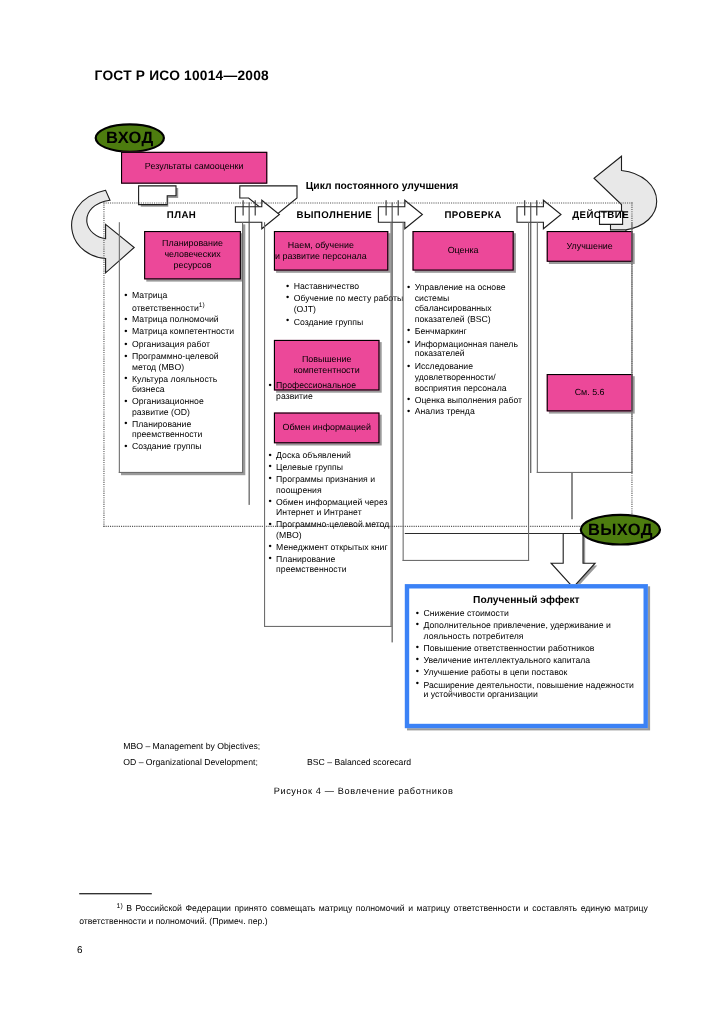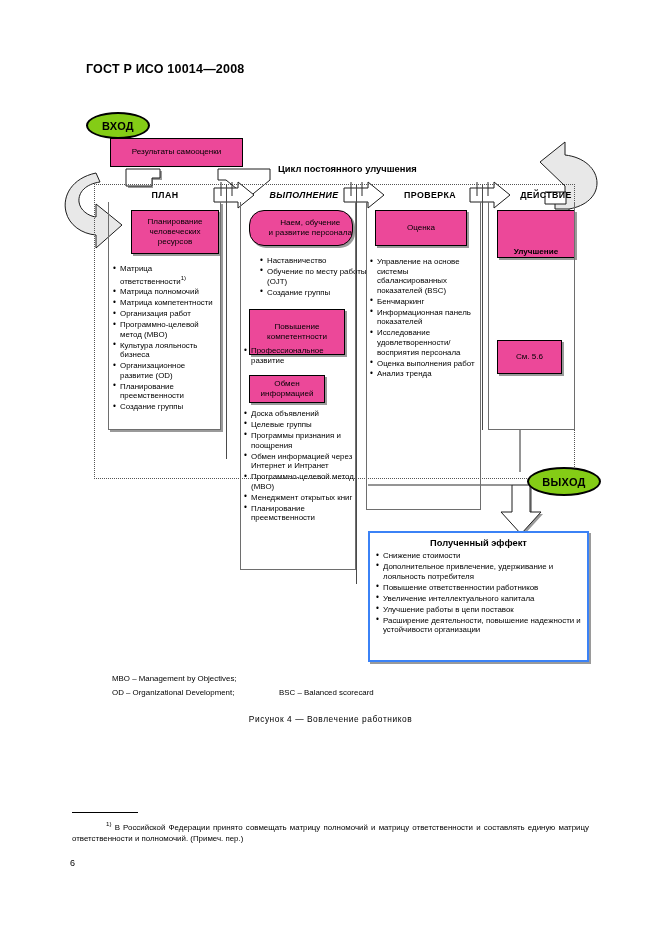--- a/index.html
+++ b/index.html
@@ -34,23 +34,23 @@
   }
   .sbox-label {
     font-size:8.1px; line-height:10.2px; text-align:center;
   }
 
   
   .oval {
     position:absolute;
     border:2px solid #000;
     border-radius:50%;
-    background:#84cc16;
+    background:#4d7c0f;
     display:flex; align-items:center; justify-content:center;
-    font-weight:bold; font-size:11px; letter-spacing:0.3px;
+    font-weight:bold; font-size:15px; letter-spacing:0.3px;
   }
 
   
   .cycle-outer {
     position:absolute;
     border:1px dotted #555;
     background:transparent;
   }
 
   .cycle-title {
@@ -83,21 +83,21 @@
   .blist li:before {
     content:"\2022";
     position:absolute; left:0; top:-0.5px;
     font-size:8.4px;
   }
   .blist li sup { font-size:6px; }
 
   
   .effects-box {
     position:absolute;
-    border:2px solid #3b82f6;
+    border:4px solid #3b82f6;
     background:#fff;
     box-shadow:2px 2px 0 #9a9a9a;
   }
   .effects-title {
     text-align:center; font-weight:bold; font-size:9.3px;
     margin:5px 0 3px 0;
   }
   .effects-box ul.blist { position:static; padding:0 5px 4px 6px; }
 
   
@@ -229,23 +229,23 @@
       <li>Организация работ</li>
       <li>Программно-целевой метод (MBO)</li>
       <li>Культура лояльность бизнеса</li>
       <li>Организационное развитие (OD)</li>
       <li>Планирование преемственности</li>
       <li>Создание группы</li>
     </ul>
 
     <div style="position:absolute; left:108px; top:102px; width:113px; height:228px; border:1px solid #6e6e6e; border-top:none; box-shadow:2px 2px 0 #9a9a9a; pointer-events:none;"></div>
 
-    <div class="phase-title" style="left:250px; top:90px; width:108px;font-style:italic;">ВЫПОЛНЕНИЕ</div>
-
-    <div class="sbox" style="left:249px; top:110px; width:104px; height:36px; display:flex; align-items:center; justify-content:flex-end;border-radius:15px;">
+    <div class="phase-title" style="left:250px; top:90px; width:108px;">ВЫПОЛНЕНИЕ</div>
+
+    <div class="sbox" style="left:249px; top:110px; width:104px; height:36px; display:flex; align-items:center; justify-content:flex-start;">
       <div class="sbox-label">
         <div>Наем, обучение</div>
         <div>и развитие персонала</div>
       </div>
     </div>
 
     <ul class="blist" style="left:260px; top:156px; width:108px;">
       <li>Наставничество</li>
       <li>Обучение по месту работы (OJT)</li>
       <li>Создание группы</li>
@@ -255,21 +255,21 @@
       <div class="sbox-label">
         <div>Повышение</div>
         <div>компетентности</div>
       </div>
     </div>
 
     <ul class="blist" style="left:244px; top:246px; width:108px;">
       <li>Профессиональное развитие</li>
     </ul>
 
-    <div class="sbox" style="left:249px; top:275px; width:76px; height:28px; display:flex; align-items:center; justify-content:center;">
+    <div class="sbox" style="left:249px; top:275px; width:96px; height:28px; display:flex; align-items:center; justify-content:center;">
       <div class="sbox-label">Обмен информацией</div>
     </div>
 
     <ul class="blist" style="left:244px; top:309px; width:110px;">
       <li>Доска объявлений</li>
       <li>Целевые группы</li>
       <li>Программы признания и поощрения</li>
       <li>Обмен информацией через Интернет и Интранет</li>
       <li>Программно-целевой метод (MBO)</li>
       <li>Менеджмент открытых книг</li>
@@ -290,25 +290,25 @@
       <li>Информационная панель показателей</li>
       <li>Исследование удовлетворенности/ восприятия персонала</li>
       <li>Оценка выполнения работ</li>
       <li>Анализ тренда</li>
     </ul>
 
     <div style="position:absolute; left:366px; top:102px; width:115px; height:308px; border:1px solid #6e6e6e; border-top:none; pointer-events:none;"></div>
 
     <div class="phase-title" style="left:505px; top:90px; width:82px;">ДЕЙСТВИЕ</div>
 
-    <div class="sbox" style="left:497px; top:110px; width:78px; height:48px; display:flex; align-items:flex-end; justify-content:center;font-weight:bold;">
+    <div class="sbox" style="left:497px; top:110px; width:78px; height:28px; display:flex; align-items:center; justify-content:center;">
       <div class="sbox-label">Улучшение</div>
     </div>
 
-    <div class="sbox" style="left:497px; top:240px; width:65px; height:34px; display:flex; align-items:center; justify-content:center;">
+    <div class="sbox" style="left:497px; top:240px; width:78px; height:34px; display:flex; align-items:center; justify-content:center;">
       <div class="sbox-label">См. 5.6</div>
     </div>
 
     <div style="position:absolute; left:488px; top:102px; width:87px; height:228px; border:1px solid #6e6e6e; border-top:none; pointer-events:none;"></div>
 
     <div class="oval" style="left:527px; top:367px; width:74px; height:29px;">
       <span>ВЫХОД</span>
     </div>
 
     <div class="effects-box" style="left:368px; top:431px; width:221px; height:131px;">

